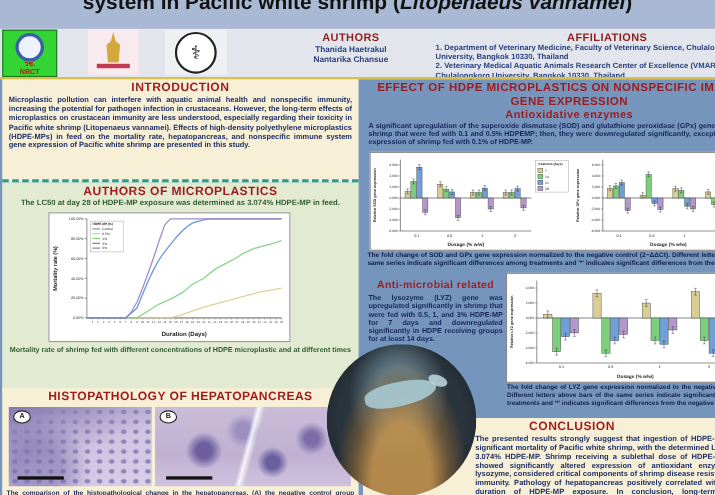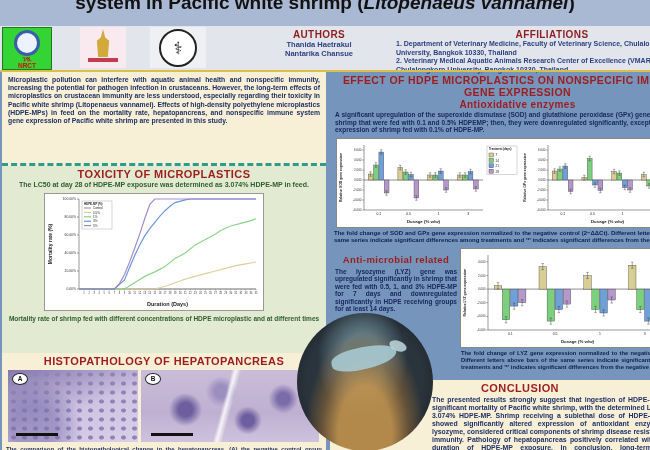--- a/index.html
+++ b/index.html
@@ -125,25 +125,26 @@
       <div class="author">Nantarika Chansue</div>
     </div>
     <div class="affil-block">
       <div class="block-heading">AFFILIATIONS</div>
       <div class="affil-item">1. Department of Veterinary Medicine, Faculty of Veterinary Science, Chulalongkorn University, Bangkok 10330, Thailand</div>
       <div class="affil-item">2. Veterinary Medical Aquatic Animals Research Center of Excellence (VMARCE), Chulalongkorn University, Bangkok 10330, Thailand</div>
     </div>
   </div>
 
   <div class="intro-panel">
+    <div class="section-heading">INTRODUCTION</div>
     <div class="intro-body">Microplastic pollution can interfere with aquatic animal health and nonspecific immunity, increasing the potential for pathogen infection in crustaceans. However, the long-term effects of microplastics on crustacean immunity are less understood, especially regarding their toxicity in Pacific white shrimp (Litopenaeus vannamei). Effects of high-density polyethylene microplastics (HDPE-MPs) in feed on the mortality rate, hepatopancreas, and nonspecific immune system gene expression of Pacific white shrimp are presented in this study.</div>
   </div>
 
   <div class="tox-panel">
-    <div class="section-heading">TOXICITY OF MICROPLASTICS</div>
+    <div class="section-heading">AUTHORS OF MICROPLASTICS</div>
     <div class="tox-subtitle">The LC50 at day 28 of HDPE-MP exposure was determined as 3.074% HDPE-MP in feed.</div>
     <div class="chart-frame-line"><svg xmlns="http://www.w3.org/2000/svg" width="216" height="114" viewBox="0 0 216 114">
           <line x1="34" y1="5" x2="34" y2="95" stroke="#555" stroke-width=".6"></line>
           <line x1="34" y1="95" x2="211" y2="95" stroke="#555" stroke-width=".6"></line>
           <line x1="32" y1="95" x2="34" y2="95" stroke="#555" stroke-width=".6"></line>
           <text x="31" y="96.2" font-size="3.4" text-anchor="end" fill="#333">0.00%</text>
           <line x1="32" y1="77" x2="34" y2="77" stroke="#555" stroke-width=".6"></line>
           <text x="31" y="78.2" font-size="3.4" text-anchor="end" fill="#333">20.00%</text>
           <line x1="32" y1="59" x2="34" y2="59" stroke="#555" stroke-width=".6"></line>
           <text x="31" y="60.2" font-size="3.4" text-anchor="end" fill="#333">40.00%</text>

